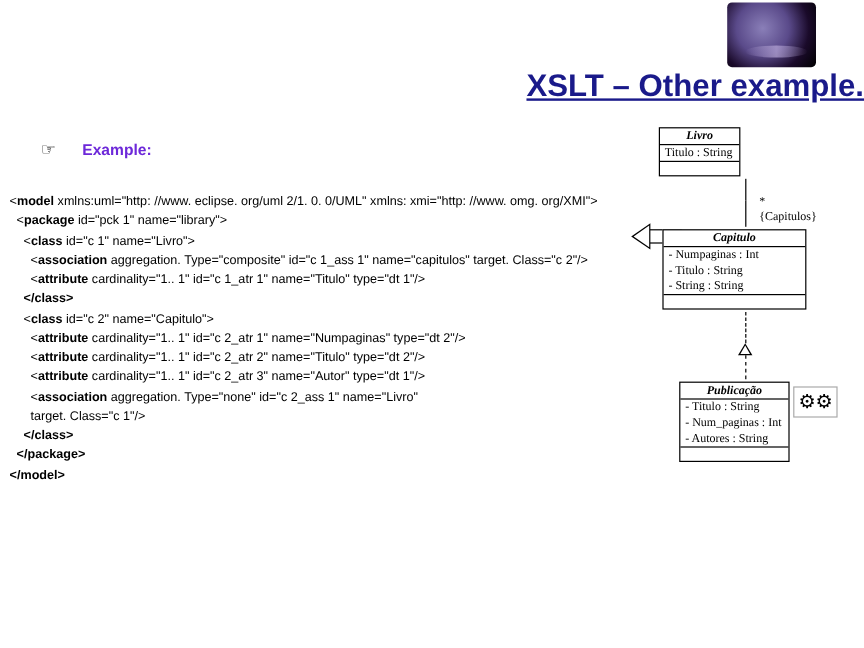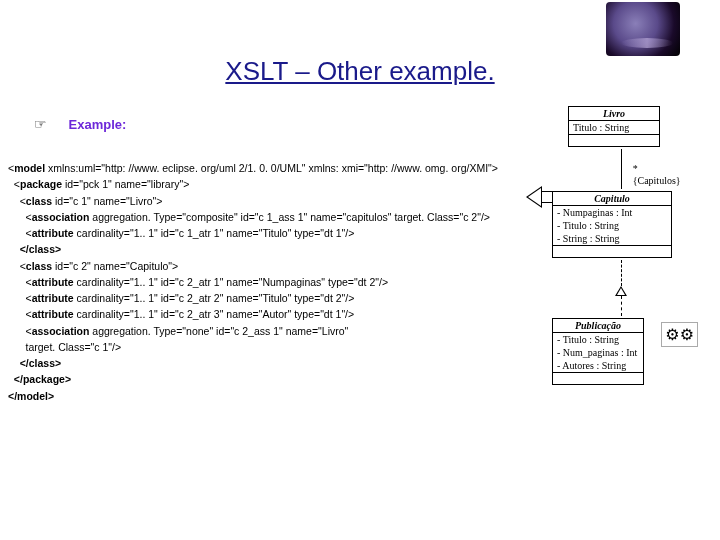--- a/index.html
+++ b/index.html
@@ -29,25 +29,25 @@
     height: 10px;
     background: linear-gradient(to right, transparent, #b8a8d8, transparent);
     border-radius: 50%;
     opacity: 0.7;
   }
   .title {
     position: absolute;
     top: 56px;
     left: 0;
     right: 0;
-    text-align: center;
+    text-align: right;
     font-size: 26px;
     color: #1a1a8a;
     text-decoration: underline;
-    font-weight: normal;
+    font-weight: bold;
   }
   .example-row {
     position: absolute;
     top: 116px;
     left: 34px;
     display: flex;
     align-items: baseline;
     gap: 22px;
   }
   .hand-icon {
@@ -162,23 +162,23 @@
   }
   .gears {
     position: absolute;
     top: 322px;
     right: 22px;
     font-size: 16px;
     border: 1px solid #aaa;
     padding: 2px 3px;
     background: #fff;
   }
-  .livro { width: 92px; margin-left: 20px; }
+  .livro { width: 68px; margin-left: 1px; }
   .capitulo { width: 120px; margin-left: 4px; }
-  .publicacao { width: 92px; margin-left: 4px; }
+  .publicacao { width: 92px; margin-left: 18px; }
   .hollow-tri {
     width: 0; height: 0;
     border-left: 6px solid transparent;
     border-right: 6px solid transparent;
     border-bottom: 10px solid #000;
     margin: 0 auto;
     position: relative;
   }
   .hollow-tri::after {
     content:''; position:absolute; top:2px; left:-4px;

